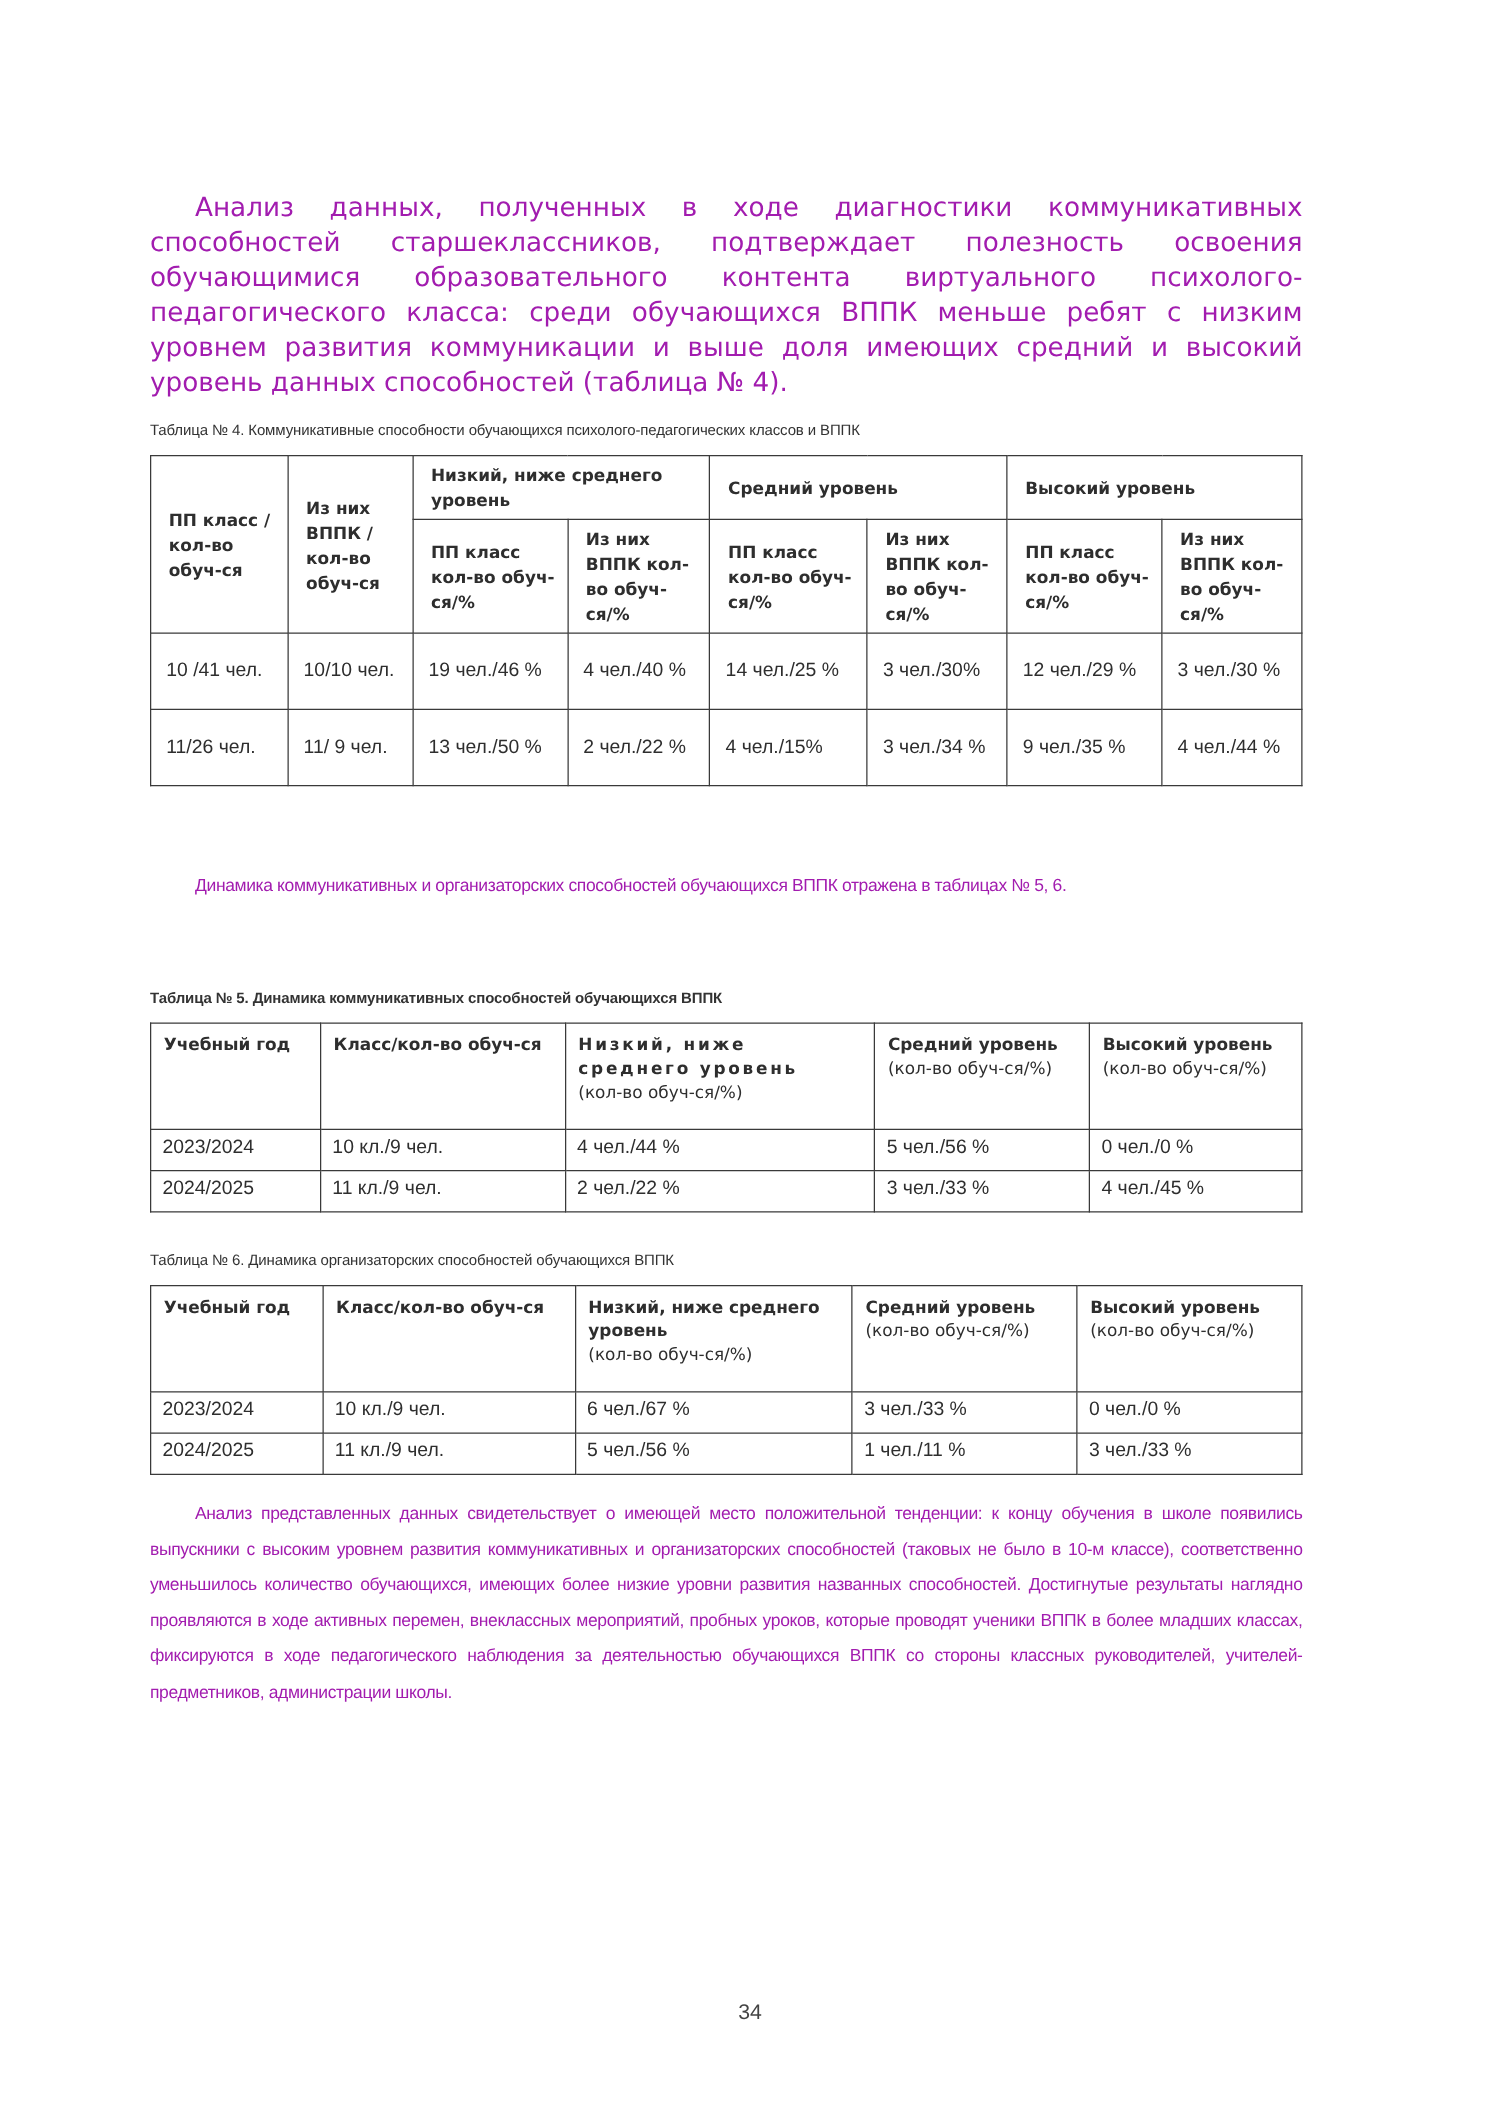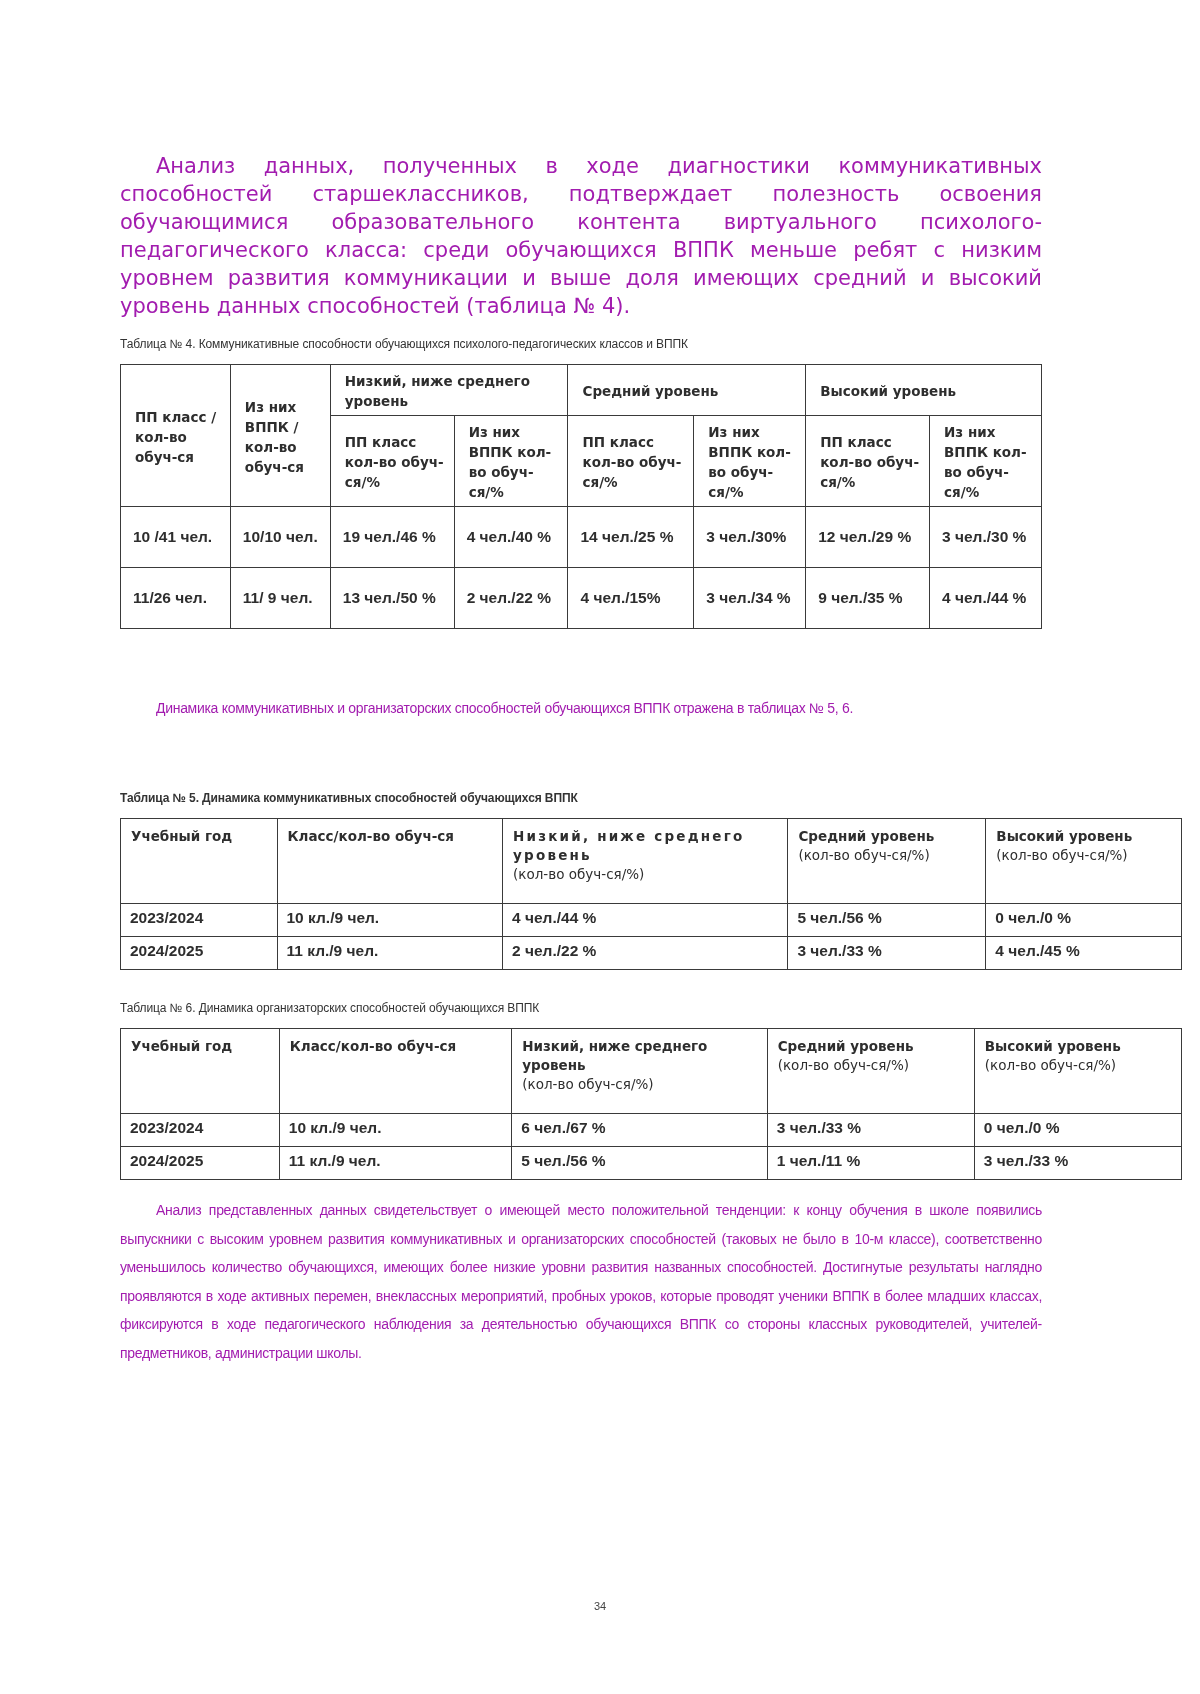--- a/index.html
+++ b/index.html
@@ -3,35 +3,35 @@
 <meta charset="utf-8">
 <style>
   html, body { margin: 0; padding: 0; background: #ffffff; }
   body { width: 1200px; height: 1694px; position: relative; overflow: hidden; color: #2b2b2b; font-family: "DejaVu Sans", sans-serif; }
   .page { position: absolute; left: 0; top: 0; width: 1200px; height: 1694px; }
   .running-head { position: absolute; left: 120px; top: 84px; font-family: "DejaVu Sans", sans-serif; font-size: 12.5px; letter-spacing: 3.2px; color: #555; text-decoration: underline; text-decoration-color: #888; text-underline-offset: 3px; white-space: nowrap; }
   .para { position: absolute; left: 120px; width: 922px; font-family: "DejaVu Sans", sans-serif; font-size: 21px; line-height: 28px; text-align: justify; text-indent: 36px; color: #a21caf; margin: 0; }
   .para.condensed { font-family: "Liberation Sans", sans-serif; font-size: 14px; line-height: 28.6px; letter-spacing: -0.3px; }
   .caption { position: absolute; left: 120px; font-family: "Liberation Sans", sans-serif; font-size: 12px; color: #333; white-space: nowrap; letter-spacing: -0.1px; }
   table { position: absolute; left: 120px; border-collapse: collapse; color: #2e2e2e; }
-  td, th { border: 1.6px solid #3a3a3a; vertical-align: top; text-align: left; padding: 0; font-weight: bold; }
+  td, th { border: 1.6px solid #3a3a3a; vertical-align: top; text-align: left; padding: 0; }
   .t4 { top: 364px; width: 922px; font-family: "DejaVu Sans", sans-serif; }
   .t4 th { font-size: 13.5px; font-weight: bold; line-height: 20px; padding: 6px 10px 4px 14px; }
   .t4 th.mid { vertical-align: middle; }
   .t4 td { font-family: "Liberation Sans", sans-serif; font-size: 15.5px; vertical-align: middle; padding: 0 6px 0 12px; white-space: nowrap; height: 60px; }
   .t4 tr.h1 th { height: 40px; }
   .t4 tr.h2 th { height: 80px; vertical-align: middle; }
-  .t56 { width: 1062px; font-family: "DejaVu Sans", sans-serif; }
+  .t56 { width: 922px; font-family: "DejaVu Sans", sans-serif; }
   .t56 th { font-size: 13.5px; font-weight: bold; line-height: 19px; padding: 8px 6px 6px 10px; height: 70px; }
   .t56 th .sub { font-weight: normal; display: block; }
   .t56 th .spaced { letter-spacing: 2.2px; }
   .t56 td { font-family: "Liberation Sans", sans-serif; font-size: 15.5px; padding: 5px 8px 5px 9px; height: 22px; white-space: nowrap; }
   .t5 { top: 818px; }
   .t6 { top: 1028px; }
-  .page-number { position: absolute; left: 0; width: 1200px; top: 1600px; text-align: center; font-family: "Liberation Sans", sans-serif; font-size: 11px; color: #444; }
+  .page-number { position: absolute; left: 0; width: 1200px; top: 1600px; text-align: center; font-family: "Liberation Sans", sans-serif; font-size: 17px; color: #444; }
 </style>
 </head>
 <body>
 
 <div class="page">
 
 
   <p class="para" style="top:152px;">Анализ данных, полученных в ходе диагностики коммуникативных способностей старшеклассников, подтверждает полезность освоения обучающимися образовательного контента виртуального психолого-педагогического класса: среди обучающихся ВППК меньше ребят с низким уровнем развития коммуникации и выше доля имеющих средний и высокий уровень данных способностей (таблица № 4).</p>
 
   <div class="caption" style="top:337px;">Таблица № 4. Коммуникативные способности обучающихся психолого-педагогических классов и ВППК</div>

